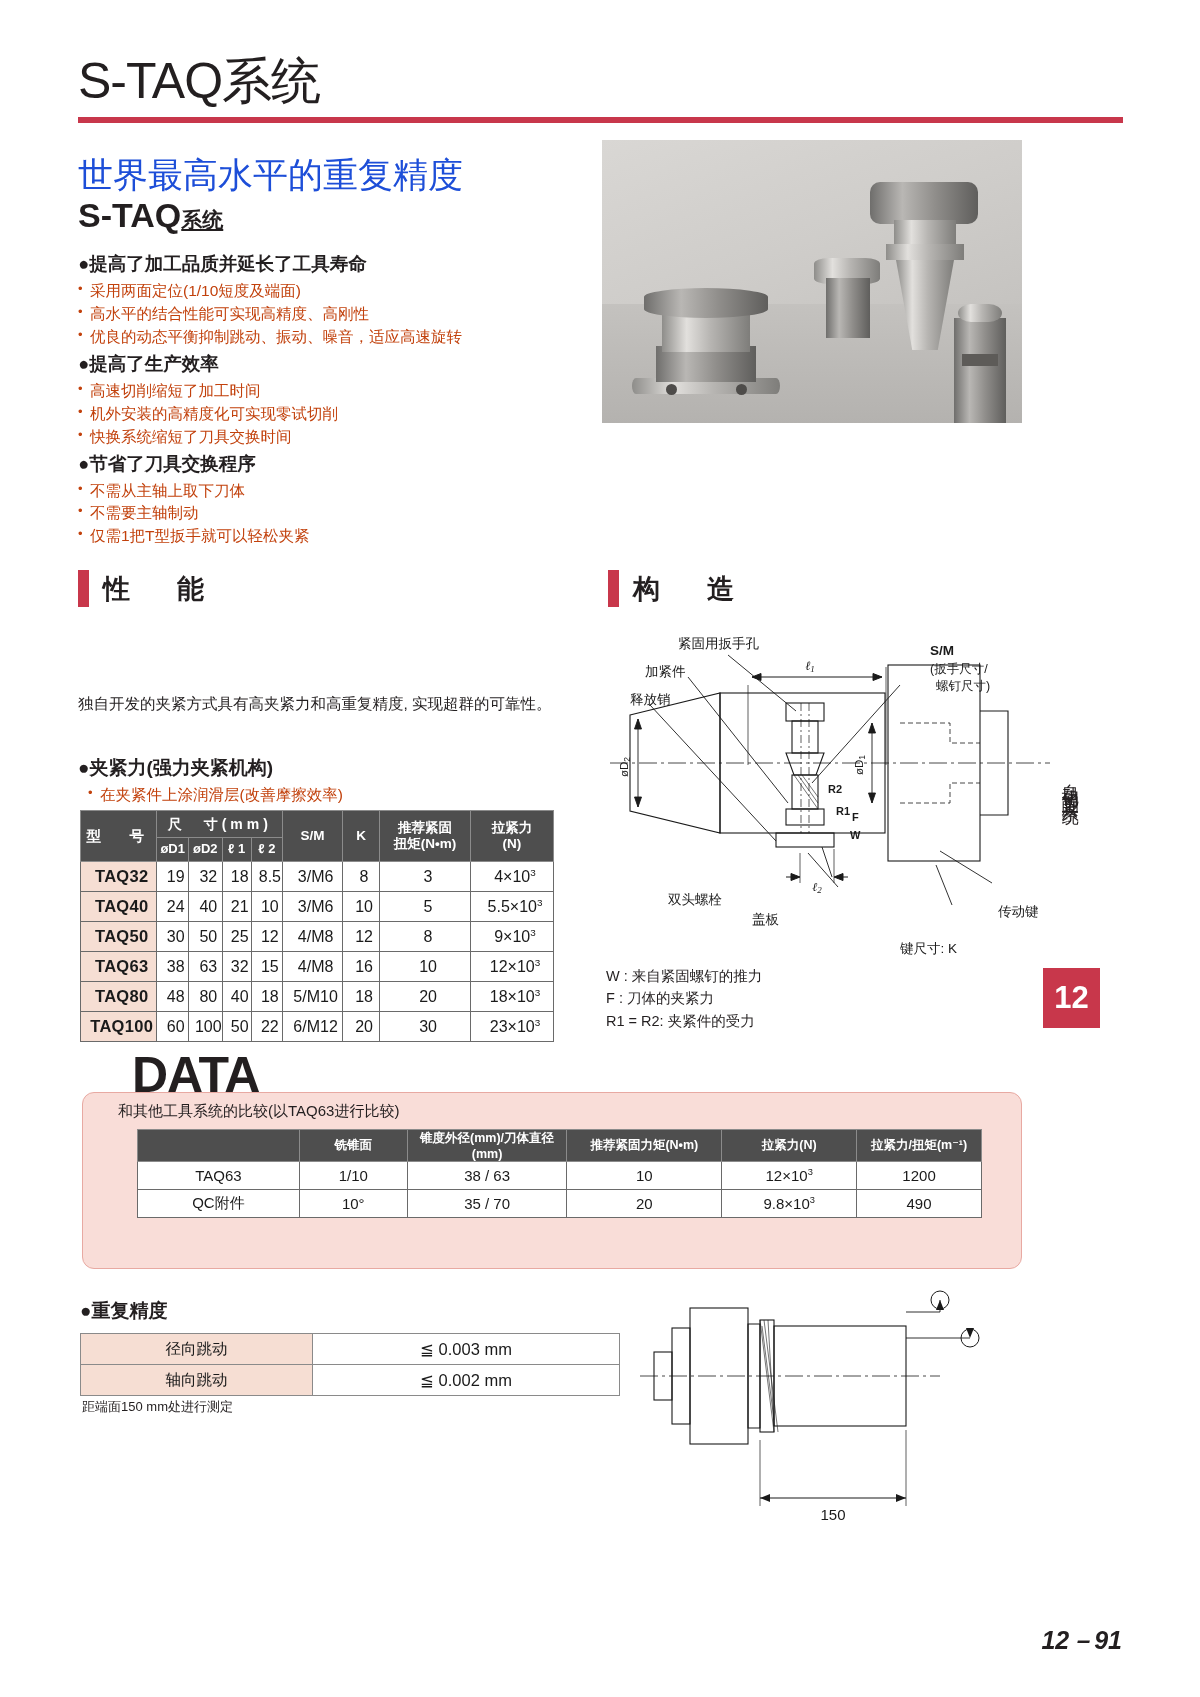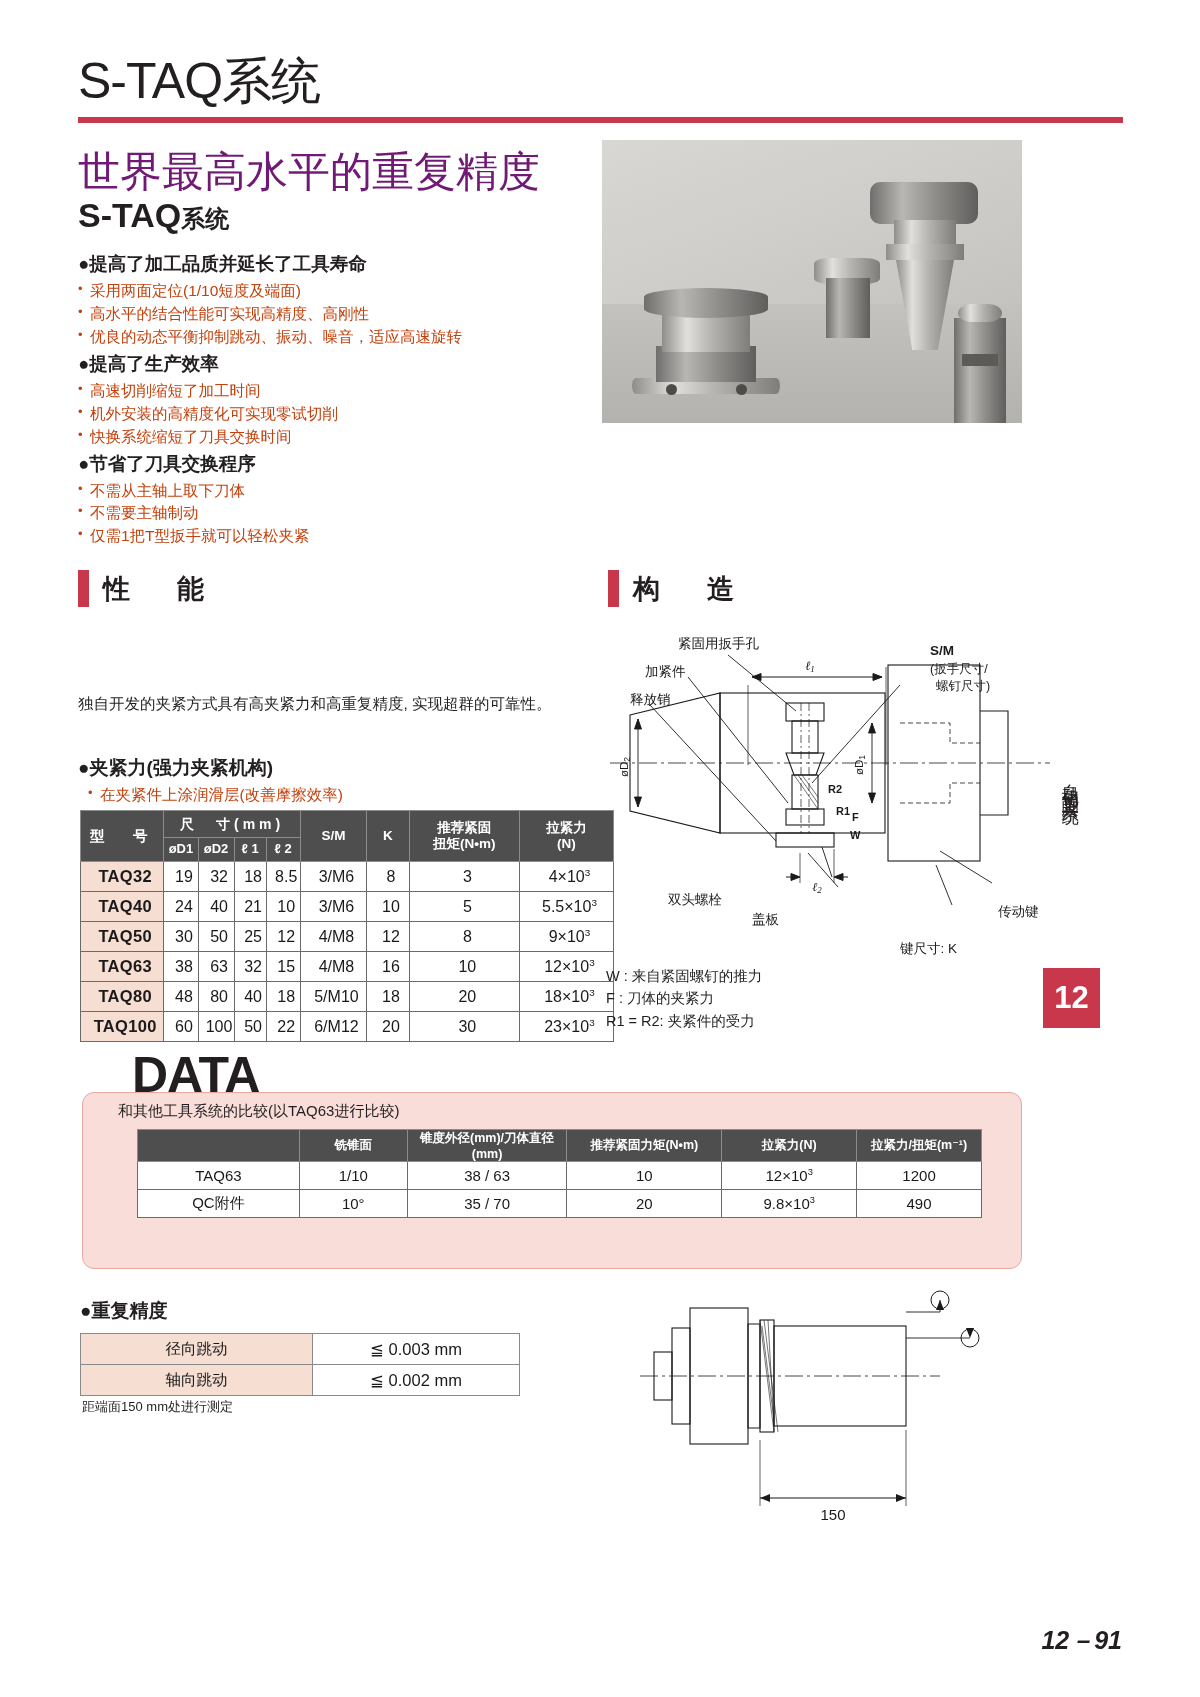--- a/index.html
+++ b/index.html
@@ -18,29 +18,29 @@
     font-size: 50px; font-weight: 400; letter-spacing: -1px;
     color: #231f20;
   }
   .title-rule {
     position: absolute; left: 78px; top: 117px;
     width: 1045px; height: 6px; background: #c8374b;
   }
 
   
   .sub-head {
-    position: absolute; left: 78px; top: 144px;
-    font-size: 42px; font-weight: 400; color: #701a75;
+    position: absolute; left: 78px; top: 152px;
+    font-size: 35px; font-weight: 400; color: #1d4ed8;
     letter-spacing: 0px;
   }
   .brand-line {
     position: absolute; left: 78px; top: 196px;
     font-size: 34px; font-weight: bold; color: #231f20;
   }
-  .brand-line .suffix { font-size: 24px; }
+  .brand-line .suffix { font-size: 21px; text-decoration: underline; }
 
   .bullets { position: absolute; left: 78px; top: 252px; width: 470px; }
   .b-head {
     font-size: 18.5px; font-weight: bold; color: #231f20;
     margin: 0 0 3px 0; line-height: 1.35; white-space: nowrap;
   }
   .b-item {
     font-size: 15.5px; color: #c2410c; line-height: 1.48;
     padding-left: 12px; position: relative; white-space: nowrap;
   }
@@ -74,21 +74,21 @@
   }
 
   .clamp-block { position: absolute; left: 78px; top: 755px; width: 480px; }
   .clamp-block .b-head { font-size: 19px; }
   .clamp-block .b-item { padding-left: 22px; }
   .clamp-block .b-item::before { left: 10px; }
 
   
   table { border-collapse: collapse; }
   .spec {
-    position: absolute; left: 80px; top: 810px; width: 534px;
+    position: absolute; left: 80px; top: 810px; width: 474px;
     font-size: 15px;
   }
   .spec th, .spec td {
     border: 1px solid #6a6a6a; text-align: center; padding: 0;
     height: 27px;
   }
   .spec thead th {
     background: #4e4e4e; color: #fff; font-weight: bold; font-size: 13.5px;
     line-height: 1.15; padding: 0 2px;
     border-color: #8b8b8b;
@@ -137,21 +137,21 @@
   }
   .cmp tbody td { background: #fff; font-size: 15px; }
   .cmp tbody td.rowhdr { font-size: 15px; }
 
   
   .rep-head {
     position: absolute; left: 80px; top: 1298px;
     font-size: 19px; font-weight: bold; color: #231f20;
   }
   .rep {
-    position: absolute; left: 80px; top: 1333px; width: 440px; font-size: 15px;
+    position: absolute; left: 80px; top: 1333px; width: 540px; font-size: 15px;
   }
   .rep td {
     border: 1px solid #8a8a8a; height: 31px; text-align: center;
   }
   .rep td.lbl { background: #f6ded3; width: 232px; font-size: 15.5px; }
   .rep td.val { background: #fff; font-size: 16.5px; }
   .rep-note {
     position: absolute; left: 82px; top: 1398px; font-size: 13px; color: #231f20;
   }
   .meas { position: absolute; left: 640px; top: 1290px; width: 370px; height: 260px; }

